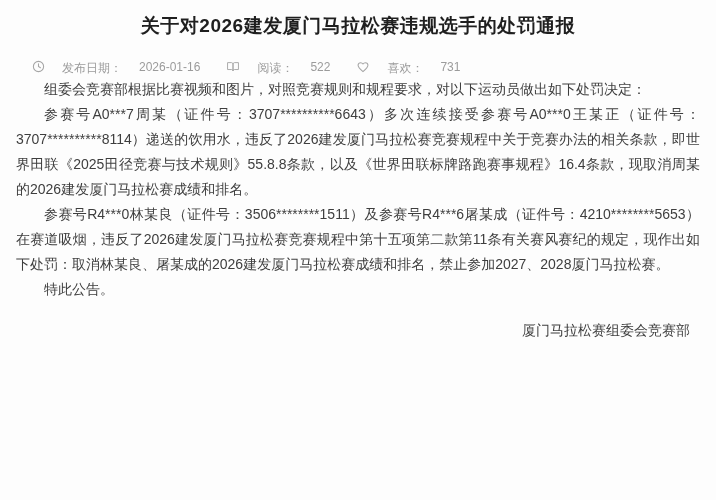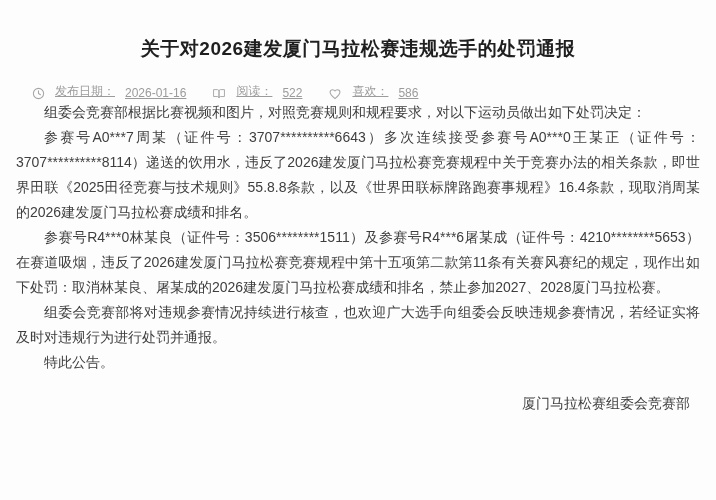--- a/index.html
+++ b/index.html
@@ -7,42 +7,41 @@
     width: 716px;
     height: 500px;
     box-sizing: border-box;
     background: #fdfdfd;
     font-family: "Liberation Sans", "DejaVu Sans", sans-serif;
     color: #3e3e3e;
     position: relative;
     overflow: hidden;
   }
   .title {
-    margin: 8px;
-    padding-top: 28px;
+    margin: 0;
+    padding-top: 13px;
     font-size: 19px;
     font-weight: bold;
     text-align: center;
     color: #1f1f1f;
     letter-spacing: 0.5px;
   }
   .meta {
     display: flex;
     align-items: center;
     gap: 26px;
     margin: 21px 0 0 32px;
     font-size: 12px;
     color: #9b9b9b;
   }
   .meta-item {
     display: flex;
-    align-items: flex-end;
-    gap: 10px;
+    align-items: flex-start;
+    gap: 17px;
     white-space: nowrap;
-    text-decoration: underline;
   }
   .meta-item svg { display: block; }
   .article-body {
     margin-top: 0;
     padding: 0 16px;
     font-size: 14px;
     line-height: 25px;
     color: #3e3e3e;
     text-align: justify;
   }
@@ -90,30 +89,29 @@
       <span>522</span>
     </span>
 
     <span class="meta-item">
       <span>
         <svg width="14" height="13" viewBox="0 0 16 15">
           <path d="M8 13.4 C4.9 10.9 2.3 8.7 2.3 6.2 C2.3 4.4 3.7 3.1 5.3 3.1 c1.1 0 2.1 0.6 2.7 1.5 c0.6 -0.9 1.6 -1.5 2.7 -1.5 c1.6 0 3 1.3 3 3.1 c0 2.5 -2.6 4.7 -5.7 7.2 Z" fill="none" stroke="#a6a6a6" stroke-width="1.2" stroke-linejoin="round"></path>
         </svg>
       </span>
       <span>喜欢：</span>
-      <span>586</span>
+      <span>731</span>
     </span>
 
   </div>
 
   <div class="article-body">
     <p>组委会竞赛部根据比赛视频和图片，对照竞赛规则和规程要求，对以下运动员做出如下处罚决定：</p>
     <p>参赛号A0***7周某（证件号：3707**********6643）多次连续接受参赛号A0***0王某正（证件号：3707**********8114）递送的饮用水，违反了2026建发厦门马拉松赛竞赛规程中关于竞赛办法的相关条款，即世界田联《2025田径竞赛与技术规则》55.8.8条款，以及《世界田联标牌路跑赛事规程》16.4条款，现取消周某的2026建发厦门马拉松赛成绩和排名。</p>
     <p>参赛号R4***0林某良（证件号：3506********1511）及参赛号R4***6屠某成（证件号：4210********5653）在赛道吸烟，违反了2026建发厦门马拉松赛竞赛规程中第十五项第二款第11条有关赛风赛纪的规定，现作出如下处罚：取消林某良、屠某成的2026建发厦门马拉松赛成绩和排名，禁止参加2027、2028厦门马拉松赛。</p>
-    <p>组委会竞赛部将对违规参赛情况持续进行核查，也欢迎广大选手向组委会反映违规参赛情况，若经证实将及时对违规行为进行处罚并通报。</p>
     <p>特此公告。</p>
   </div>
 
   <div class="sign-block">
     <div>厦门马拉松赛组委会竞赛部</div>
 
   </div>
 
 </div>
 

